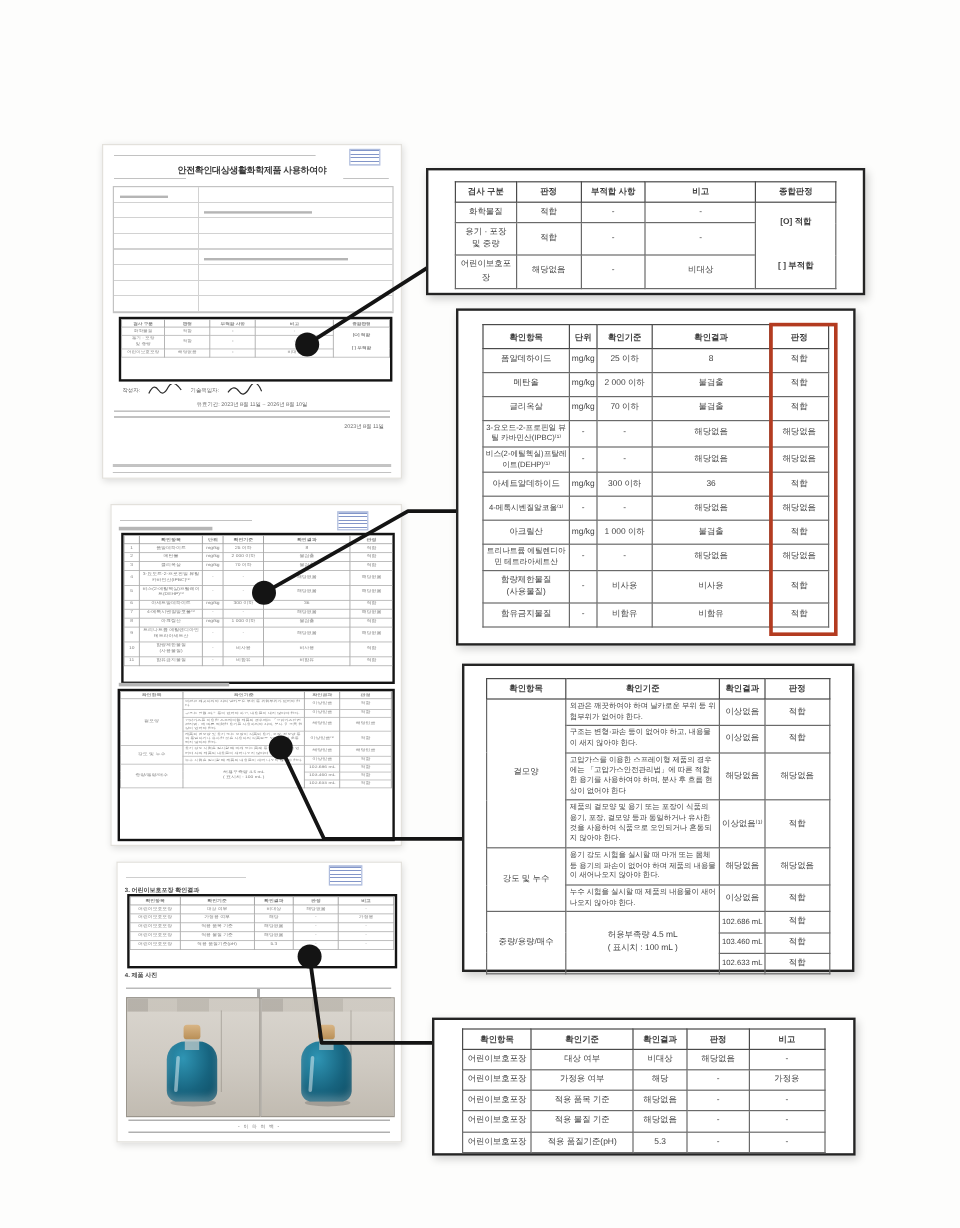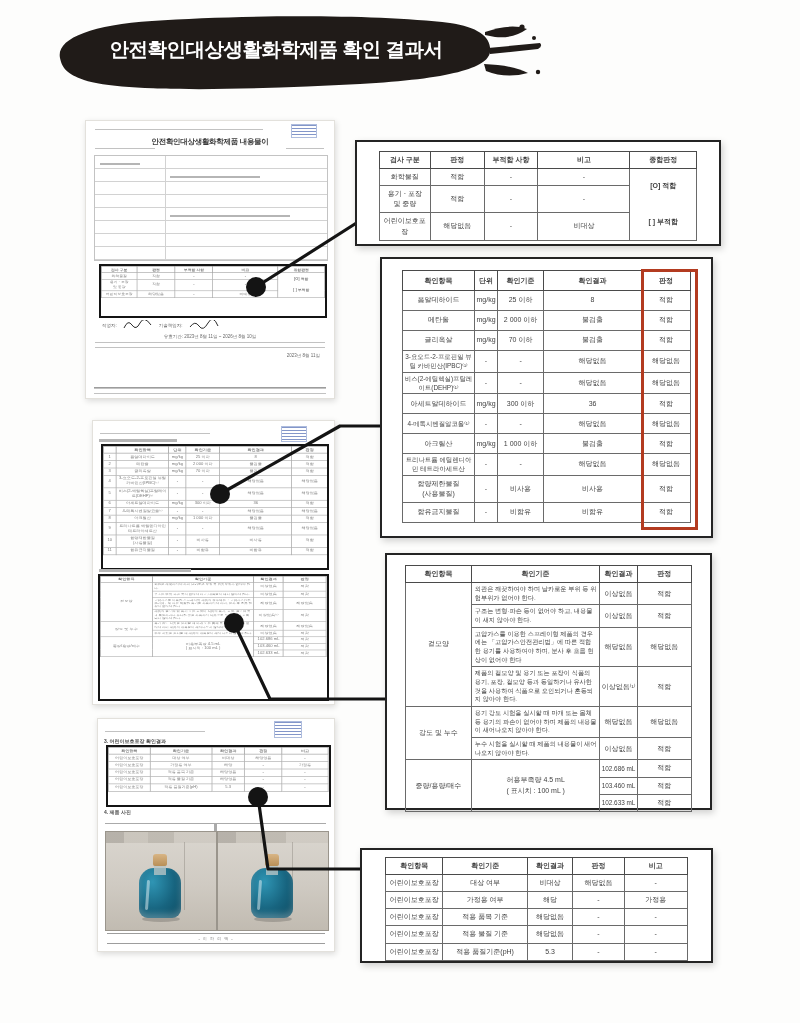--- a/index.html
+++ b/index.html
@@ -100,53 +100,40 @@
   .mini .cert th{font-size:5.5px;padding:1.5px 1px;border-color:#999;}
   .mini .cert td{font-size:5.5px;padding:1.5px 1px;border-color:#a8a8a8;}
   .mini .cert td.left{font-size:4.5px;padding:1px 2px;}
   .mini .cert td.overall{line-height:1.8;}
 </style>
 </head>
 <body>
 
 <div class="stage">
 
-  <div class="banner">
-    <svg width="520" height="86" viewBox="0 0 520 86">
-      <path fill="#201b18" d="M30,48 C26,29 60,15 122,11 C212,5 342,4 420,13 C449,17 462,28 460,42
-               C458,58 420,69 330,74 C220,80 92,83 54,70 C37,64 32,58 30,48 Z"></path>
-      <path fill="#201b18" d="M455,22 q26,-9 42,-3 q-14,10 -32,8 l-10,-2 Z"></path>
-      <path fill="#201b18" d="M458,38 l52,-5 q3,3 -2,6 l-48,5 Z"></path>
-      <path fill="#201b18" d="M454,54 q28,1 44,9 q-22,6 -42,-2 Z"></path>
-      <circle fill="#201b18" cx="492" cy="17" r="2.6"></circle>
-      <circle fill="#201b18" cx="504" cy="28" r="2"></circle>
-      <circle fill="#201b18" cx="508" cy="62" r="2.2"></circle>
-    </svg>
-    <div class="banner-title">안전확인대상생활화학제품 확인 결과서</div>
-  </div>
 
   <svg class="connectors" width="800" height="1023" viewBox="0 0 800 1023">
     <g stroke="#141414" stroke-width="3.2" fill="none" stroke-linejoin="round" stroke-linecap="round">
       <polyline points="256,287 358,222"></polyline>
       <polyline points="220,494 340,426 384,426"></polyline>
       <polyline points="234,623 270,699 390,699"></polyline>
       <polyline points="258,797 268,869 365,869"></polyline>
     </g>
     <g fill="#141414">
       <circle cx="256" cy="287" r="10"></circle>
       <circle cx="220" cy="494" r="10"></circle>
       <circle cx="234" cy="623" r="10"></circle>
       <circle cx="258" cy="797" r="10"></circle>
     </g>
   </svg>
 
   <div class="page p1">
     <div class="badge" style="left:205px;top:3px;width:24px;height:12px;"></div>
     <div class="gl" style="left:9px;top:8px;width:168px;height:4px;"></div>
-    <div class="p1-title">안전확인대상생활화학제품 내용물이</div>
+    <div class="p1-title">안전확인대상생활화학제품 사용하여야</div>
     <div class="gl" style="left:9px;top:27px;width:60px;height:4px;"></div>
     <div class="gl" style="left:200px;top:27px;width:38px;height:4px;"></div>
     <div class="formgrid"></div>
     <div class="bar" style="left:14px;top:42px;width:40px;height:2px;"></div>
     <div class="bar" style="left:84px;top:55px;width:90px;height:2px;"></div>
     <div class="bar" style="left:84px;top:94px;width:120px;height:2px;"></div>
 
     <div class="hlbox" style="left:13px;top:143px;width:224px;height:50px;">
       <div class="mini mini-wrap" style="width:320px;transform:scale(0.70,0.57);">
           <table class="cert">

